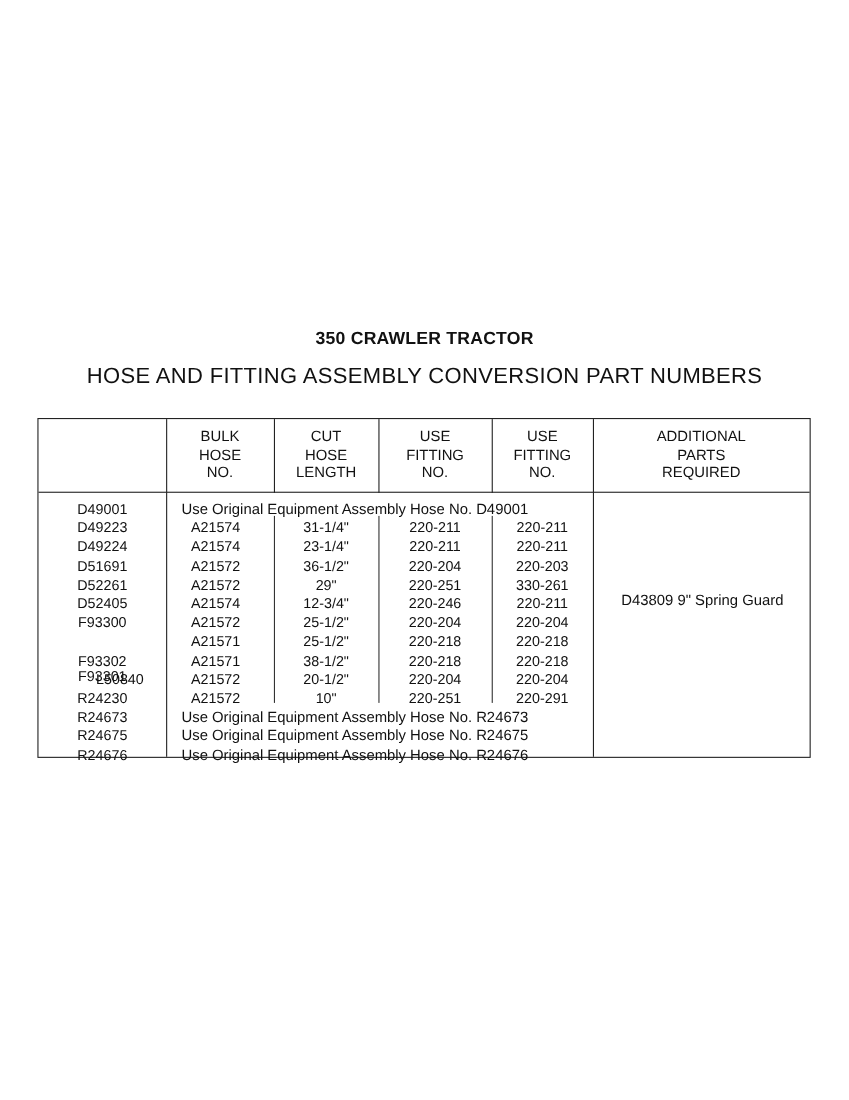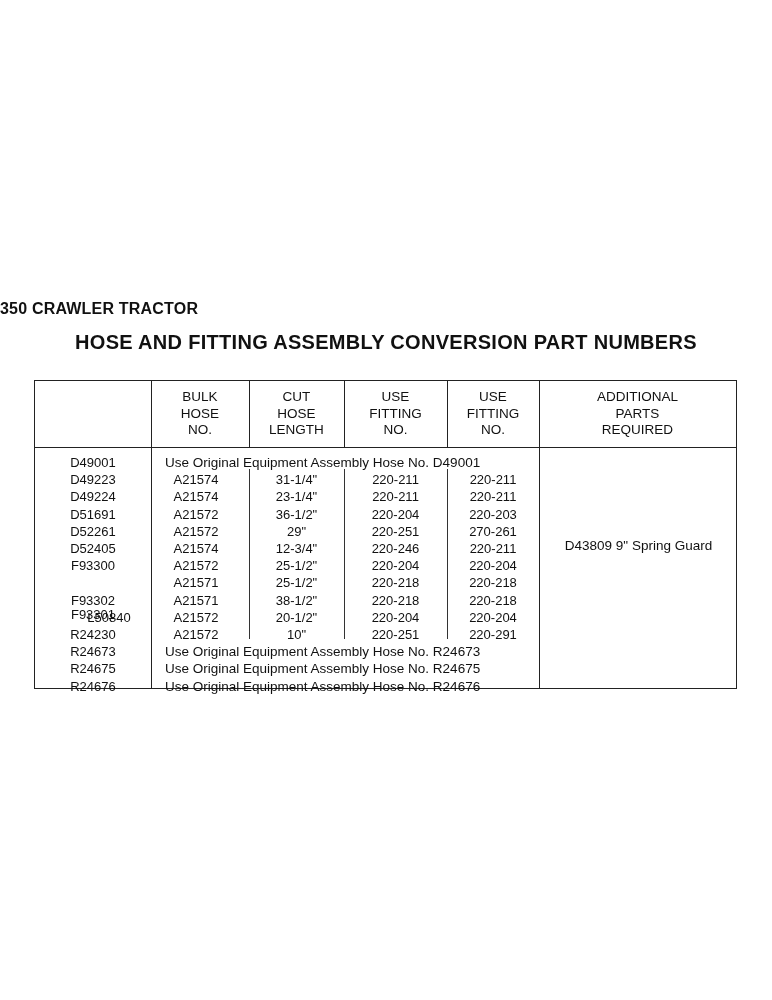--- a/index.html
+++ b/index.html
@@ -1,26 +1,26 @@
 <!DOCTYPE html>
 <html><head>
 <meta charset="utf-8">
 <style>
   html, body { margin: 0; padding: 0; background: #ffffff; }
   body {
     width: 772px; height: 1000px; position: relative; overflow: hidden;
     font-family: "Liberation Sans", "DejaVu Sans", sans-serif; color: #111;
   }
   .subtitle {
-    position: absolute; top: 300px; left: 0; width: 772px; text-align: left;
+    position: absolute; top: 300px; left: 0; width: 772px; text-align: center;
     font-weight: bold; font-size: 16px; letter-spacing: 0.2px;
   }
   .title {
     position: absolute; top: 331px; left: 0; width: 772px; text-align: center;
-    font-weight: bold; font-size: 20px; letter-spacing: 0.3px;
+    font-weight: normal; font-size: 20px; letter-spacing: 0.3px;
   }
   .table-wrap {
     position: absolute; left: 34px; top: 380px; width: 703px; height: 309px;
     border: 1.5px solid #222; box-sizing: border-box;
   }
   .hdr-row {
     position: absolute; left: 0; top: 0; width: 100%; height: 67px;
     border-bottom: 1.5px solid #222; box-sizing: border-box;
   }
   .hcell {
@@ -103,21 +103,21 @@
       <span class="c" style="left:116px;width:90px;">A21572</span>
       <span class="c" style="left:214px;width:95px;">36-1/2"</span>
       <span class="c" style="left:309px;width:103px;">220-204</span>
       <span class="c" style="left:412px;width:92px;">220-203</span>
     </div>
     <div class="row" style="top:74.8px;">
       <span class="c" style="left:0;width:116px;">D52261</span>
       <span class="c" style="left:116px;width:90px;">A21572</span>
       <span class="c" style="left:214px;width:95px;">29"</span>
       <span class="c" style="left:309px;width:103px;">220-251</span>
-      <span class="c" style="left:412px;width:92px;">270-261</span>
+      <span class="c" style="left:412px;width:92px;">330-261</span>
     </div>
     <div class="row" style="top:92px;">
       <span class="c" style="left:0;width:116px;">D52405</span>
       <span class="c" style="left:116px;width:90px;">A21574</span>
       <span class="c" style="left:214px;width:95px;">12-3/4"</span>
       <span class="c" style="left:309px;width:103px;">220-246</span>
       <span class="c" style="left:412px;width:92px;">220-211</span>
     </div>
     <div class="row" style="top:109.2px;">
       <span class="c" style="left:0;width:116px;">F93300</span>

